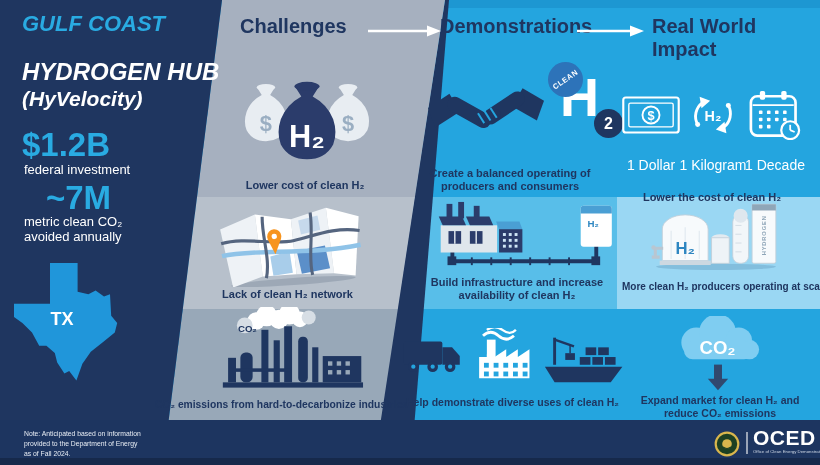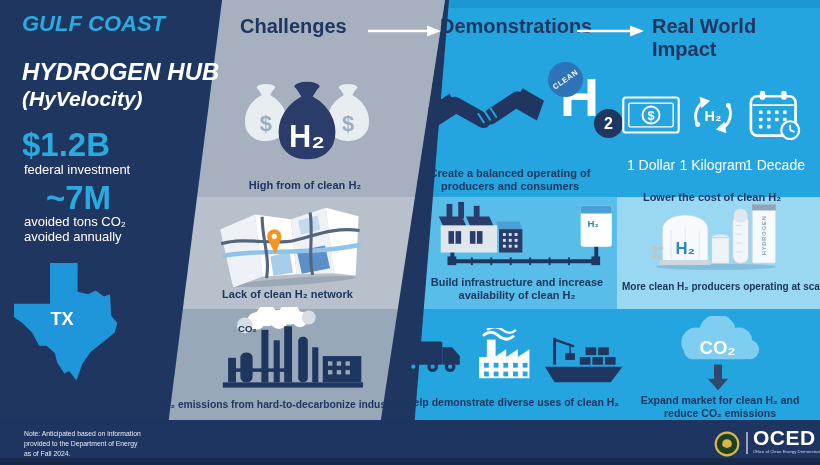--- a/index.html
+++ b/index.html
@@ -73,21 +73,21 @@
   <div class="footer-strip"></div>
 
   <div class="sb it cyan" style="left:22px;top:11px;font-size:22px;font-weight:900;">GULF COAST</div>
   <div class="sb it" style="left:22px;top:87px;font-size:21px;font-weight:700;">(HyVelocity)</div>
   <div class="sb it" style="left:22px;top:58px;font-size:24px;font-weight:700;">HYDROGEN HUB</div>
 
   <div class="sb cyan" style="left:22px;top:126px;font-size:33px;font-weight:800;">$1.2B</div>
   <div class="sb" style="left:24px;top:162px;font-size:13px;">federal investment</div>
 
   <div class="sb cyan" style="left:22px;top:179px;font-size:33px;font-weight:800;margin-left:24px;">~7M</div>
-  <div class="sb" style="left:24px;top:214px;font-size:13px;">avoided tons CO₂</div>
+  <div class="sb" style="left:24px;top:214px;font-size:13px;">metric clean CO₂</div>
   <div class="sb" style="left:24px;top:229px;font-size:13px;">avoided annually</div>
 
   <svg class="abs ct" style="left:14px;top:263px;" width="120" height="120" viewBox="0 0 100 100">
     <path fill="#2096da" d="M30,0 L53,0 L53,24 L62,26 L68,23 L75,28 L80,26 L81,44 L86,50 L84,58
       L74,66 L64,74 L57,84 L52,98 L46,90 L42,92 L36,83 L34,75 L27,69 L21,69 L15,58 L7,50 L0,45 L0,34 L30,34 Z"></path>
     <text x="40" y="52" fill="#ffffff" font-size="15" font-weight="700" text-anchor="middle">TX</text>
   </svg>
 
   <div class="note">Note: Anticipated based on information provided to the Department of Energy as of Fall 2024.</div>
 
@@ -116,21 +116,21 @@
       <use href="#bag" fill="#e8edf2"></use>
         <ellipse cx="0" cy="-35" rx="11" ry="4" fill="#e8edf2"></ellipse>
       <text x="0" y="17" fill="#9aaec2" font-size="26" font-weight="700" text-anchor="middle">$</text>
     </g>
     <g transform="translate(75,76) scale(1.22)">
       <use href="#bag" fill="#2b3c6b"></use>
         <ellipse cx="0" cy="-35" rx="11" ry="4" fill="#2b3c6b"></ellipse>
       <text x="0" y="18" fill="#ffffff" font-size="27" font-weight="800" text-anchor="middle">H₂</text>
     </g>
   </svg>
-  <div class="cap" style="left:232px;top:179px;width:146px;">High from of clean H₂</div>
+  <div class="cap" style="left:232px;top:179px;width:146px;">Lower cost of clean H₂</div>
 
   <svg class="abs ct" style="left:212px;top:205px;" width="158" height="82" viewBox="0 0 160 92">
     <g transform="rotate(-4 80 46)">
       <ellipse cx="80" cy="86" rx="70" ry="4" fill="rgba(40,60,90,.18)"></ellipse>
       <polygon points="2,22 42,8 46,78 12,88" fill="#eef2f6"></polygon>
       <polygon points="42,8 82,16 84,78 46,78" fill="#ffffff"></polygon>
       <polygon points="82,16 122,6 126,80 84,78" fill="#eef2f6"></polygon>
       <polygon points="122,6 158,18 150,84 126,80" fill="#ffffff"></polygon>
       <polygon points="86,52 118,48 122,74 90,78" fill="#5b8fc9"></polygon>
       <polygon points="56,56 78,52 80,76 58,78" fill="#a8cdea"></polygon>

